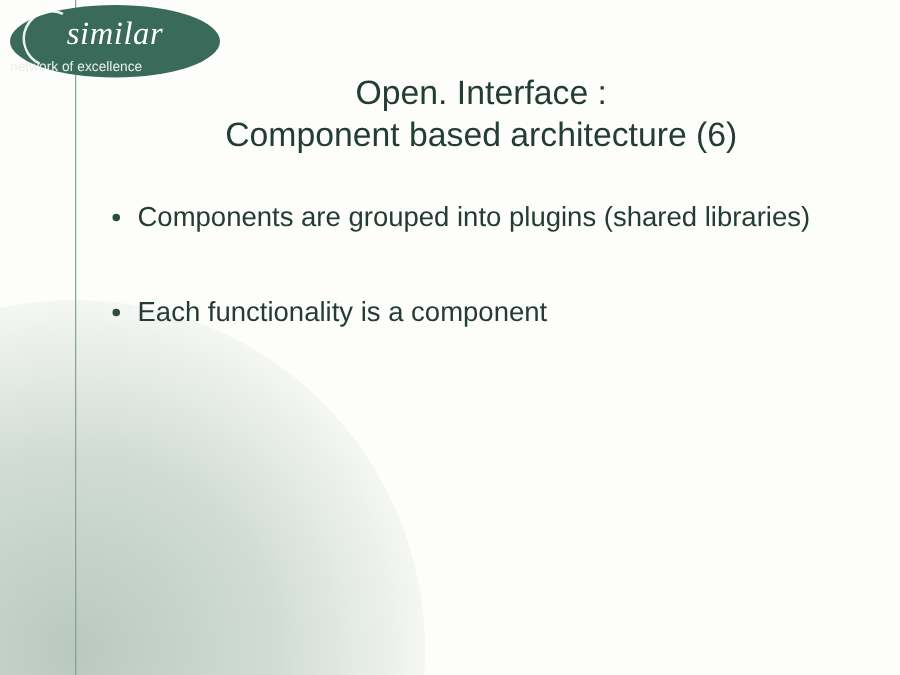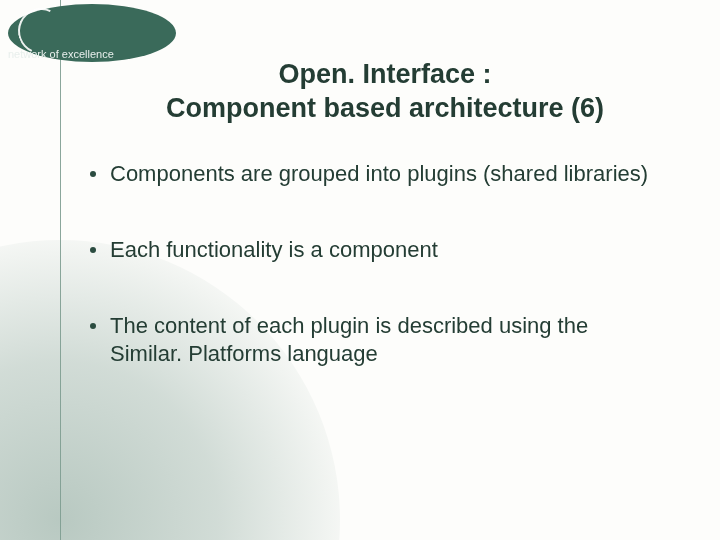--- a/index.html
+++ b/index.html
@@ -88,21 +88,21 @@
   
   .title {
     position: absolute;
     top: 58px;
     left: 90px;
     right: 40px;
     text-align: center;
     color: #243d34;
     font-size: 27px;
     line-height: 1.25;
-    font-weight: 700;
+    font-weight: 400;
   }
 
   
   .content {
     position: absolute;
     top: 160px;
     left: 90px;
     right: 60px;
     color: #243d34;
     font-size: 22px;
@@ -126,35 +126,32 @@
 </style>
 </head>
 <body>
 
 <div class="bg-accent"></div>
 <div class="vline"></div>
 
 <div class="logo">
   <div class="logo-bg">
     <div class="logo-swoosh"></div>
+    <div class="logo-text-main">similar</div>
     <div class="logo-sub">network of excellence</div>
   </div>
 </div>
 
 <div class="title">
   <div>Open. Interface :</div>
   <div>Component based architecture (6)</div>
 </div>
 
 <div class="content">
   <div class="item">
     <div class="bullet"></div>
     <div class="item-text">Components are grouped into plugins (shared libraries)</div>
   </div>
   <div class="item">
     <div class="bullet"></div>
     <div class="item-text">Each functionality is a component</div>
   </div>
-  <div class="item">
-    <div class="bullet"></div>
-    <div class="item-text">The content of each plugin is described using the Similar. Platforms language</div>
-  </div>
 </div>
 
 </body></html>

